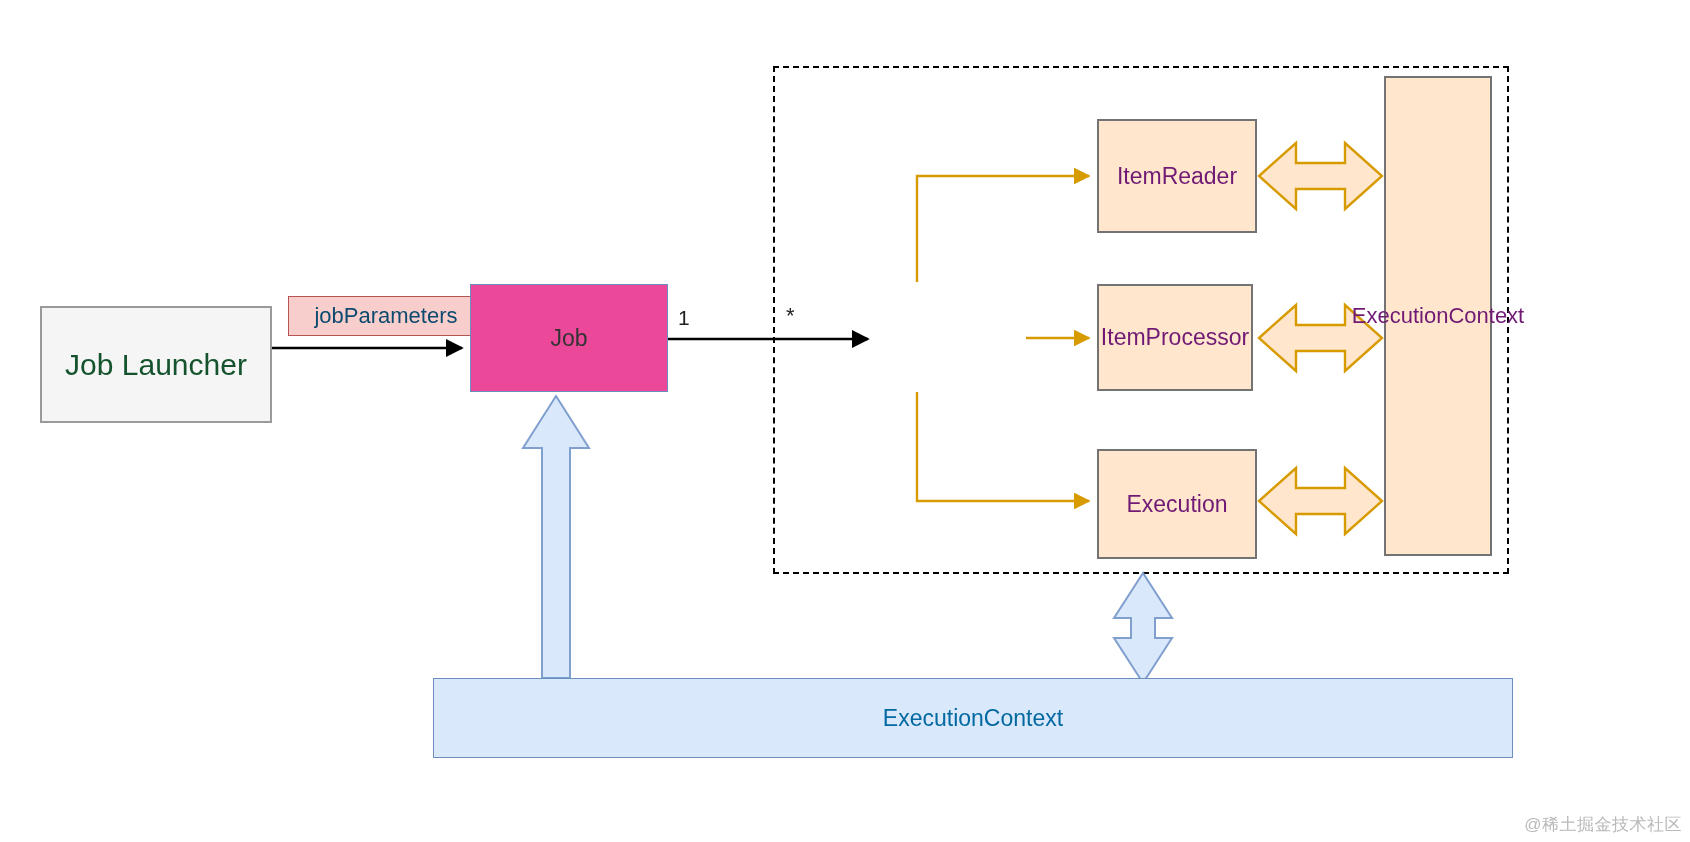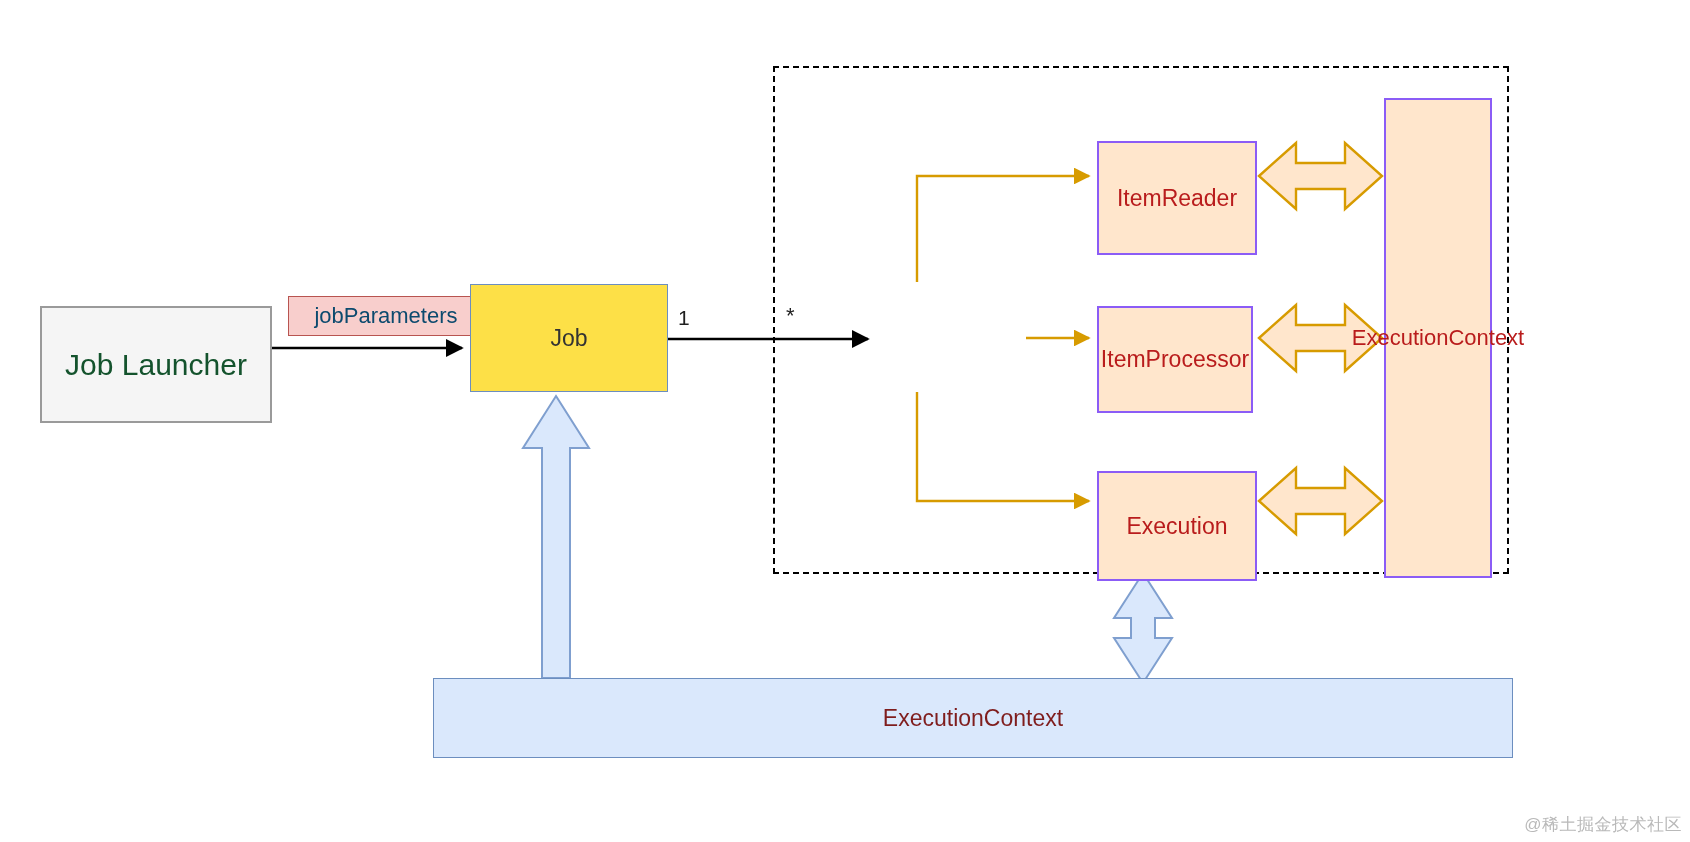--- a/index.html
+++ b/index.html
@@ -42,21 +42,21 @@
     left: 288px; top: 296px; width: 196px; height: 40px;
     background: #f8cecc;
     border: 1.5px solid #b85450;
     color: #0c4a6e;
     font-size: 22px;
   }
 
   
   #job-node {
     left: 470px; top: 284px; width: 198px; height: 108px;
-    background: #fde047;
+    background: #ec4899;
     border: 1.6px solid #6c8ebf;
     color: #333333;
     font-size: 23px;
   }
 
   
   .mult {
     position: absolute;
     color: #1f1f1f;
     font-size: 21px;
@@ -69,41 +69,40 @@
     position: absolute;
     left: 773px; top: 66px; width: 736px; height: 508px;
     border: 2.5px dashed #000000;
     box-sizing: border-box;
     background: transparent;
   }
 
   
   .orange {
     background: #ffe6cc;
-    border: 2px solid #8b5cf6;
-    color: #b91c1c;
+    border: 2px solid #737373;
+    color: #701a75;
     font-size: 23px;
-    margin-top: 22px;
   }
   #step-node       { left: 808px;  top: 282px; width: 218px; height: 110px; }
   #item-reader     { left: 1097px; top: 119px; width: 160px; height: 114px; }
   #item-processor  { left: 1097px; top: 284px; width: 156px; height: 107px; }
   #item-writer     { left: 1097px; top: 449px; width: 160px; height: 110px; }
   #exec-context-side {
     left: 1384px; top: 76px; width: 108px; height: 480px;
     font-size: 22px;
     flex-direction: row;
   }
 
   
   #exec-context-bottom {
     left: 433px; top: 678px; width: 1080px; height: 80px;
     background: #dae8fc;
     border: 1.6px solid #6c8ebf;
-    color: #7f1d1d;
+    color: #0369a1;
     font-size: 23px;
   }
 
   
   #edges {
     position: absolute;
     left: 0; top: 0;
     width: 1690px; height: 842px;
     pointer-events: none;
   }

